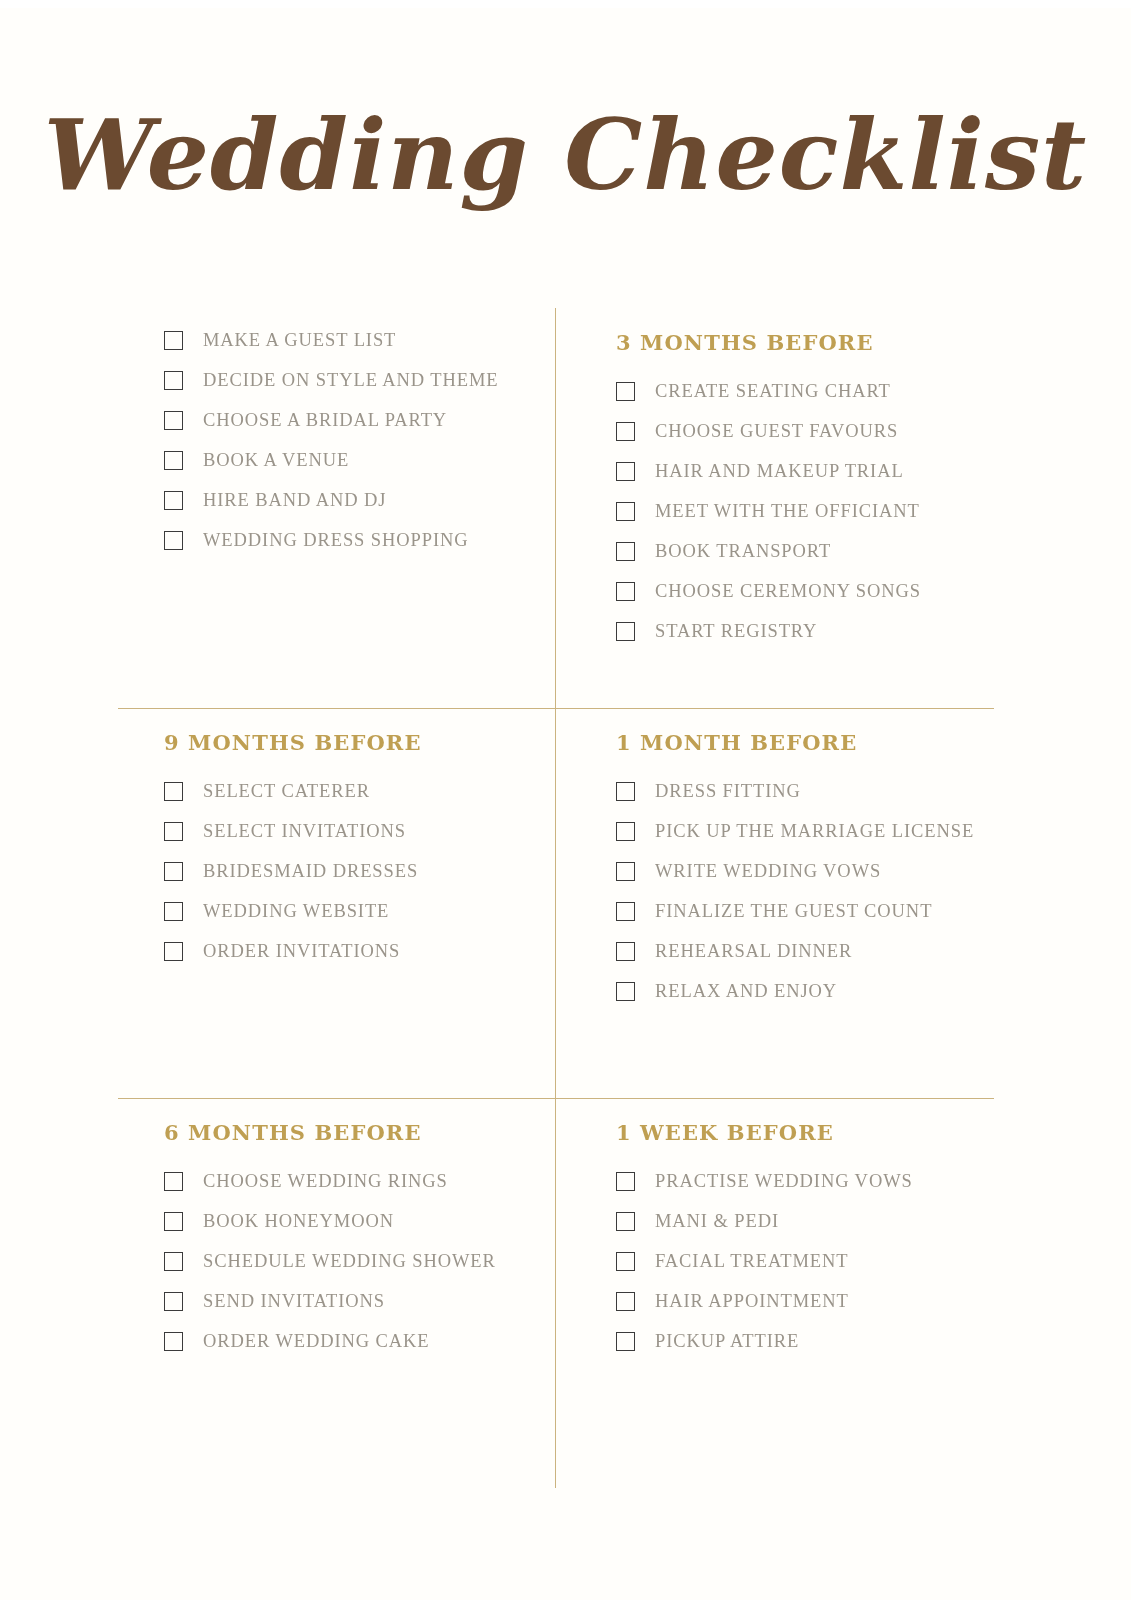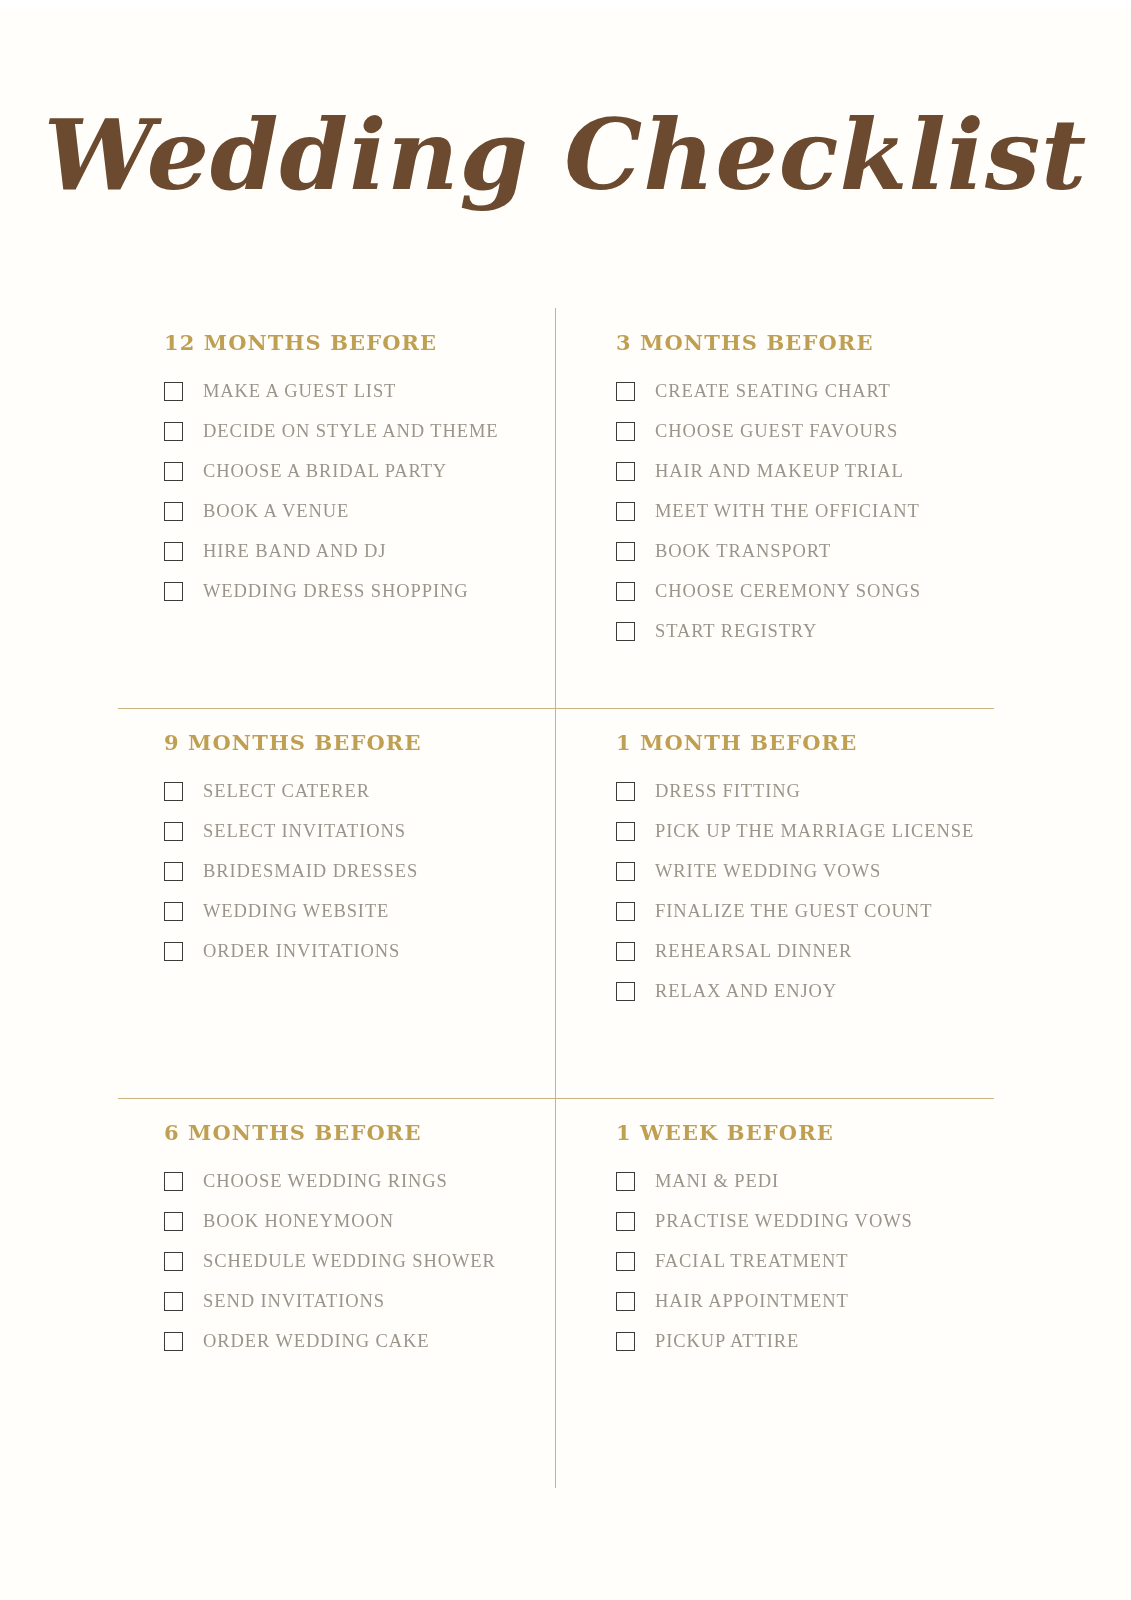--- a/index.html
+++ b/index.html
@@ -122,21 +122,20 @@
 
   <h1 class="title">Wedding Checklist</h1>
 
   <div class="grid">
     <div class="vline"></div>
     <div class="hline h1"></div>
     <div class="hline h2"></div>
 
     <div class="row row-1">
       <div class="cell left">
-        <div class="section-title">12 MONTHS BEFORE</div>
         <ul class="items">
           <li>
               <span class="checkbox"></span>
               <span class="item-label">MAKE A GUEST LIST</span>
             </li>
           <li>
               <span class="checkbox"></span>
               <span class="item-label">DECIDE ON STYLE AND THEME</span>
             </li>
           <li>
@@ -273,25 +272,25 @@
               <span class="checkbox"></span>
               <span class="item-label">ORDER WEDDING CAKE</span>
             </li>
         </ul>
       </div>
       <div class="cell right">
         <div class="section-title">1 WEEK  BEFORE</div>
         <ul class="items">
           <li>
               <span class="checkbox"></span>
+              <span class="item-label">PRACTISE WEDDING VOWS</span>
+            </li>
+          <li>
+              <span class="checkbox"></span>
               <span class="item-label">MANI &amp; PEDI</span>
-            </li>
-          <li>
-              <span class="checkbox"></span>
-              <span class="item-label">PRACTISE WEDDING VOWS</span>
             </li>
           <li>
               <span class="checkbox"></span>
               <span class="item-label">FACIAL TREATMENT</span>
             </li>
           <li>
               <span class="checkbox"></span>
               <span class="item-label">HAIR APPOINTMENT</span>
             </li>
           <li>

